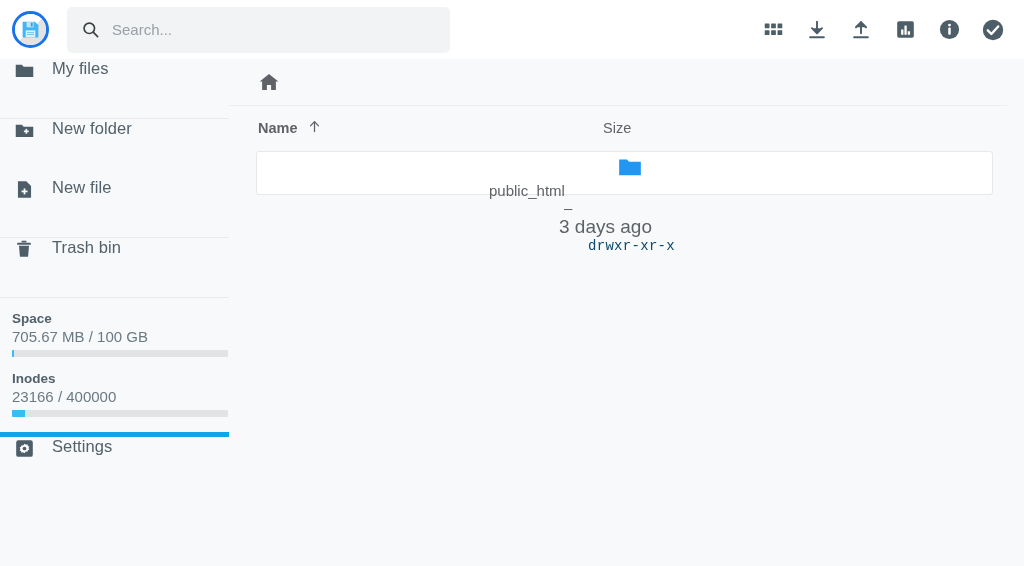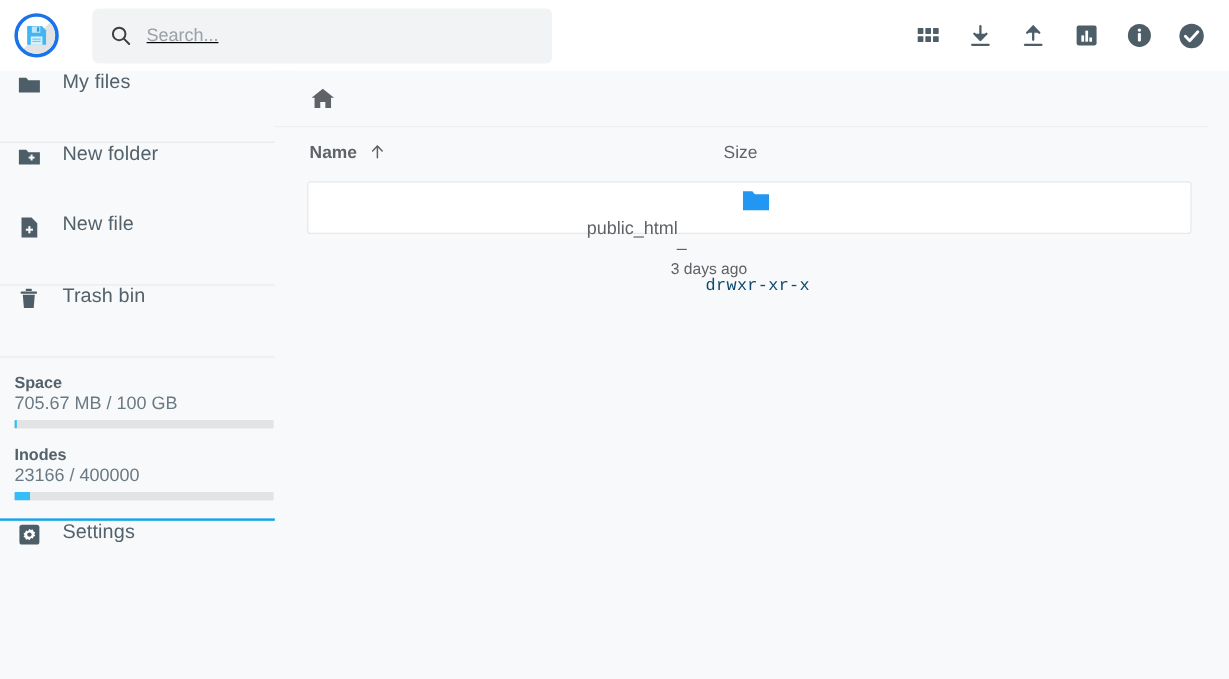--- a/index.html
+++ b/index.html
@@ -45,30 +45,29 @@
   }
   .logo .disk-shadow {
     position: absolute;
     width: 31px; height: 31px;
     border-radius: 50%;
     background: linear-gradient(135deg,#ffffff 50%, #e3e3e3 50%);
   }
   .logo svg { position: relative; z-index: 2; }
 
   .search-box {
-    margin-left: 17px;
+    margin-left: 7px;
     width: 383px;
     height: 46px;
     background: #f1f3f4;
     border-radius: 5px;
     display: flex;
     align-items: center;
     padding: 0 14px;
     gap: 12px;
-    text-decoration: underline;
   }
   .search-box .s-icon { flex: 0 0 auto; display: flex; align-items: center; }
   .search-input {
     border: none;
     outline: none;
     background: transparent;
     font-family: "Liberation Sans", sans-serif;
     font-size: 15px;
     color: #3c4043;
     width: 100%;
@@ -114,21 +113,21 @@
   .side-item .label {
     font-size: 16.5px;
     color: #52616b;
     letter-spacing: .1px;
   }
   .side-icon { width: 22px; height: 22px; display: flex; align-items: center; justify-content: center; flex: 0 0 22px; }
 
   
   .quota-group {
     padding: 13px 18px 15px 12px;
-    border-bottom: 2px solid #0ea5e9;
+    border-bottom: 5px solid #0ea5e9;
   }
   .quota-title {
     font-size: 13.5px;
     font-weight: bold;
     color: #52616b;
     margin-bottom: 2px;
   }
   .quota-val {
     font-size: 15px;
     color: #6a7a84;
@@ -188,21 +187,21 @@
     flex-direction: column;
   }
   .row-icon { width: 30px; flex: 0 0 30px; display: flex; align-items: center; }
   .row-name {
     width: 317px;
     font-size: 15px;
     color: #5f6368;
     padding-left: 16px;
   }
   .row-size { width: 135px; font-size: 15px; color: #5f6368; }
-  .row-mod  { width: 145px; font-size: 13px; color: #5f6368; }
+  .row-mod  { width: 145px; font-size: 19px; color: #5f6368; }
   .row-perm {
     flex: 1;
     font-family: "Liberation Mono", monospace;
     font-size: 14px;
     color: #0c4a6e;
     letter-spacing: .3px;
     text-align: center;
   }
 </style>
 </head>

